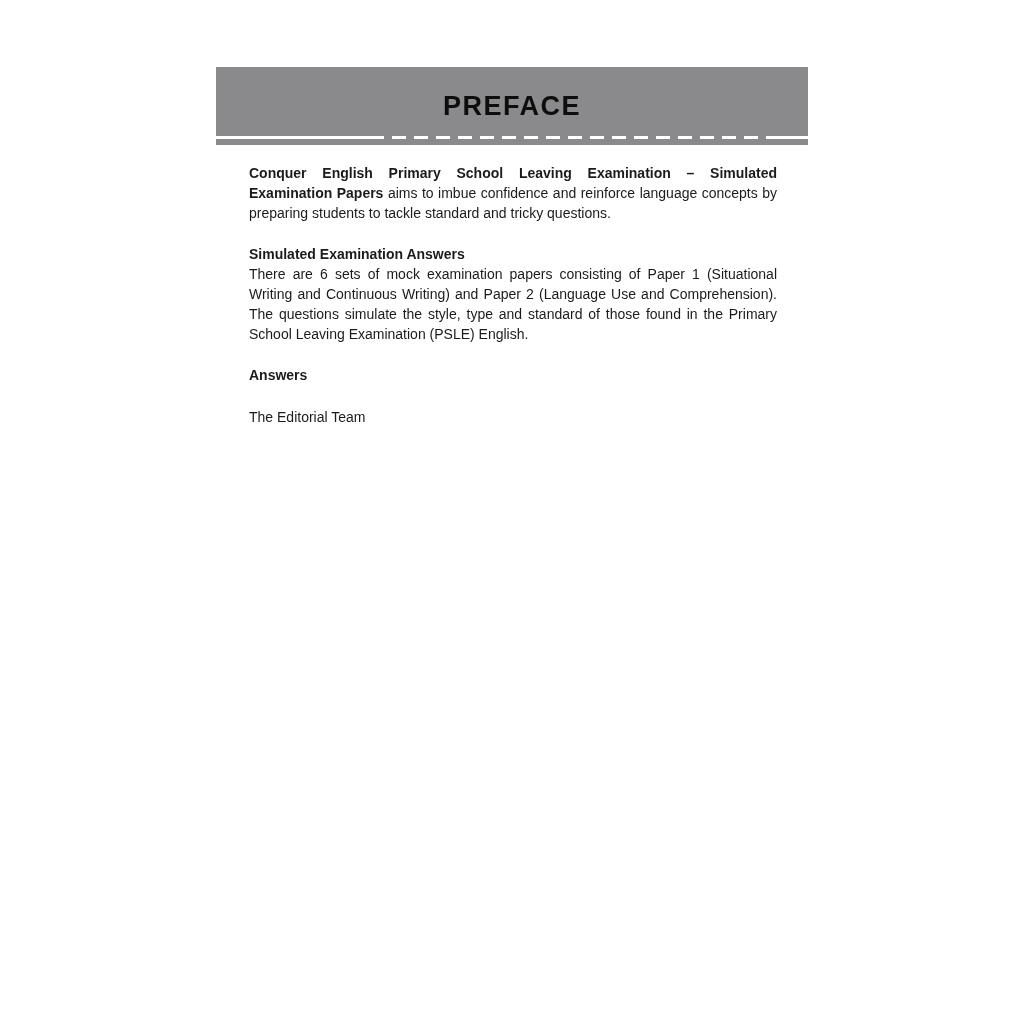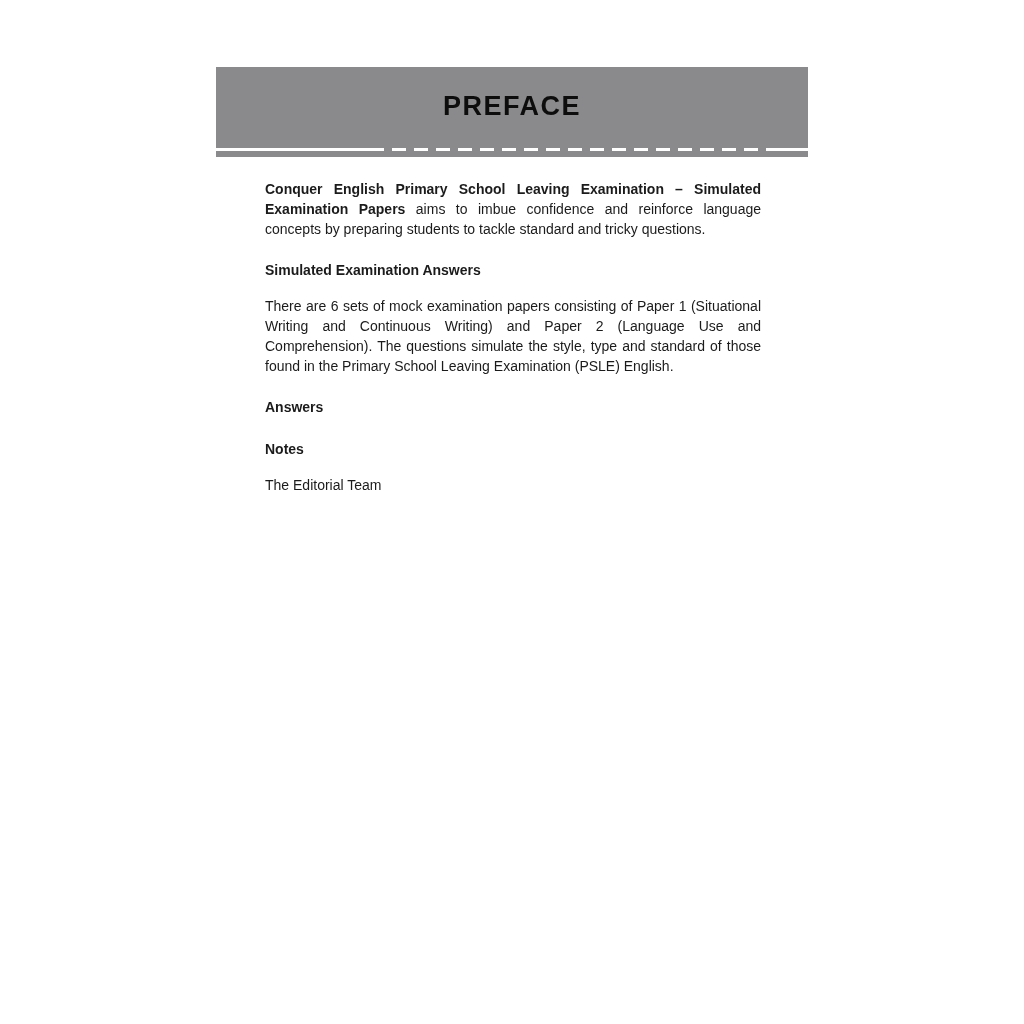--- a/index.html
+++ b/index.html
@@ -13,21 +13,21 @@
     width: 1024px;
     height: 1024px;
     background: #ffffff;
     overflow: hidden;
   }
   .header-band {
     position: absolute;
     left: 216px;
     top: 67px;
     width: 592px;
-    height: 90px;
+    height: 78px;
     background: #8a8a8c;
   }
   .header-title-wrap {
     position: absolute;
     left: 0; right: 0; top: 0;
     height: 70px;
     display: flex;
     align-items: center;
     justify-content: center;
   }
@@ -56,21 +56,21 @@
 
   .content {
     position: absolute;
     left: 249px;
     top: 164px;
     width: 528px;
     color: #1b1b1b;
     font-size: 14px;
     line-height: 19.8px;
   }
-  .content p { margin: 16px; text-align: justify; }
+  .content p { margin: 0; text-align: justify; }
   .bold { font-weight: bold; }
   .section { margin-top: 22px; }
   .section-heading {
     margin: 0;
     font-size: 14px;
     font-weight: bold;
     text-align: left;
   }
   .signature {
     margin-top: 56px;
@@ -101,20 +101,19 @@
     <div class="section">
       <p class="section-heading">Simulated Examination Answers</p>
       <p>There are 6 sets of mock examination papers consisting of Paper 1 (Situational Writing and Continuous Writing) and Paper 2 (Language Use and Comprehension). The questions simulate the style, type and standard of those found in the Primary School Leaving Examination (PSLE) English.</p>
     </div>
 
     <div class="section">
       <p class="section-heading">Answers</p>
     </div>
 
     <div class="section">
-      <p class="section-heading">Notes</p>
     </div>
 
     <p class="signature">The Editorial Team</p>
 
   </div>
 
 </div>
 
 </body></html>

